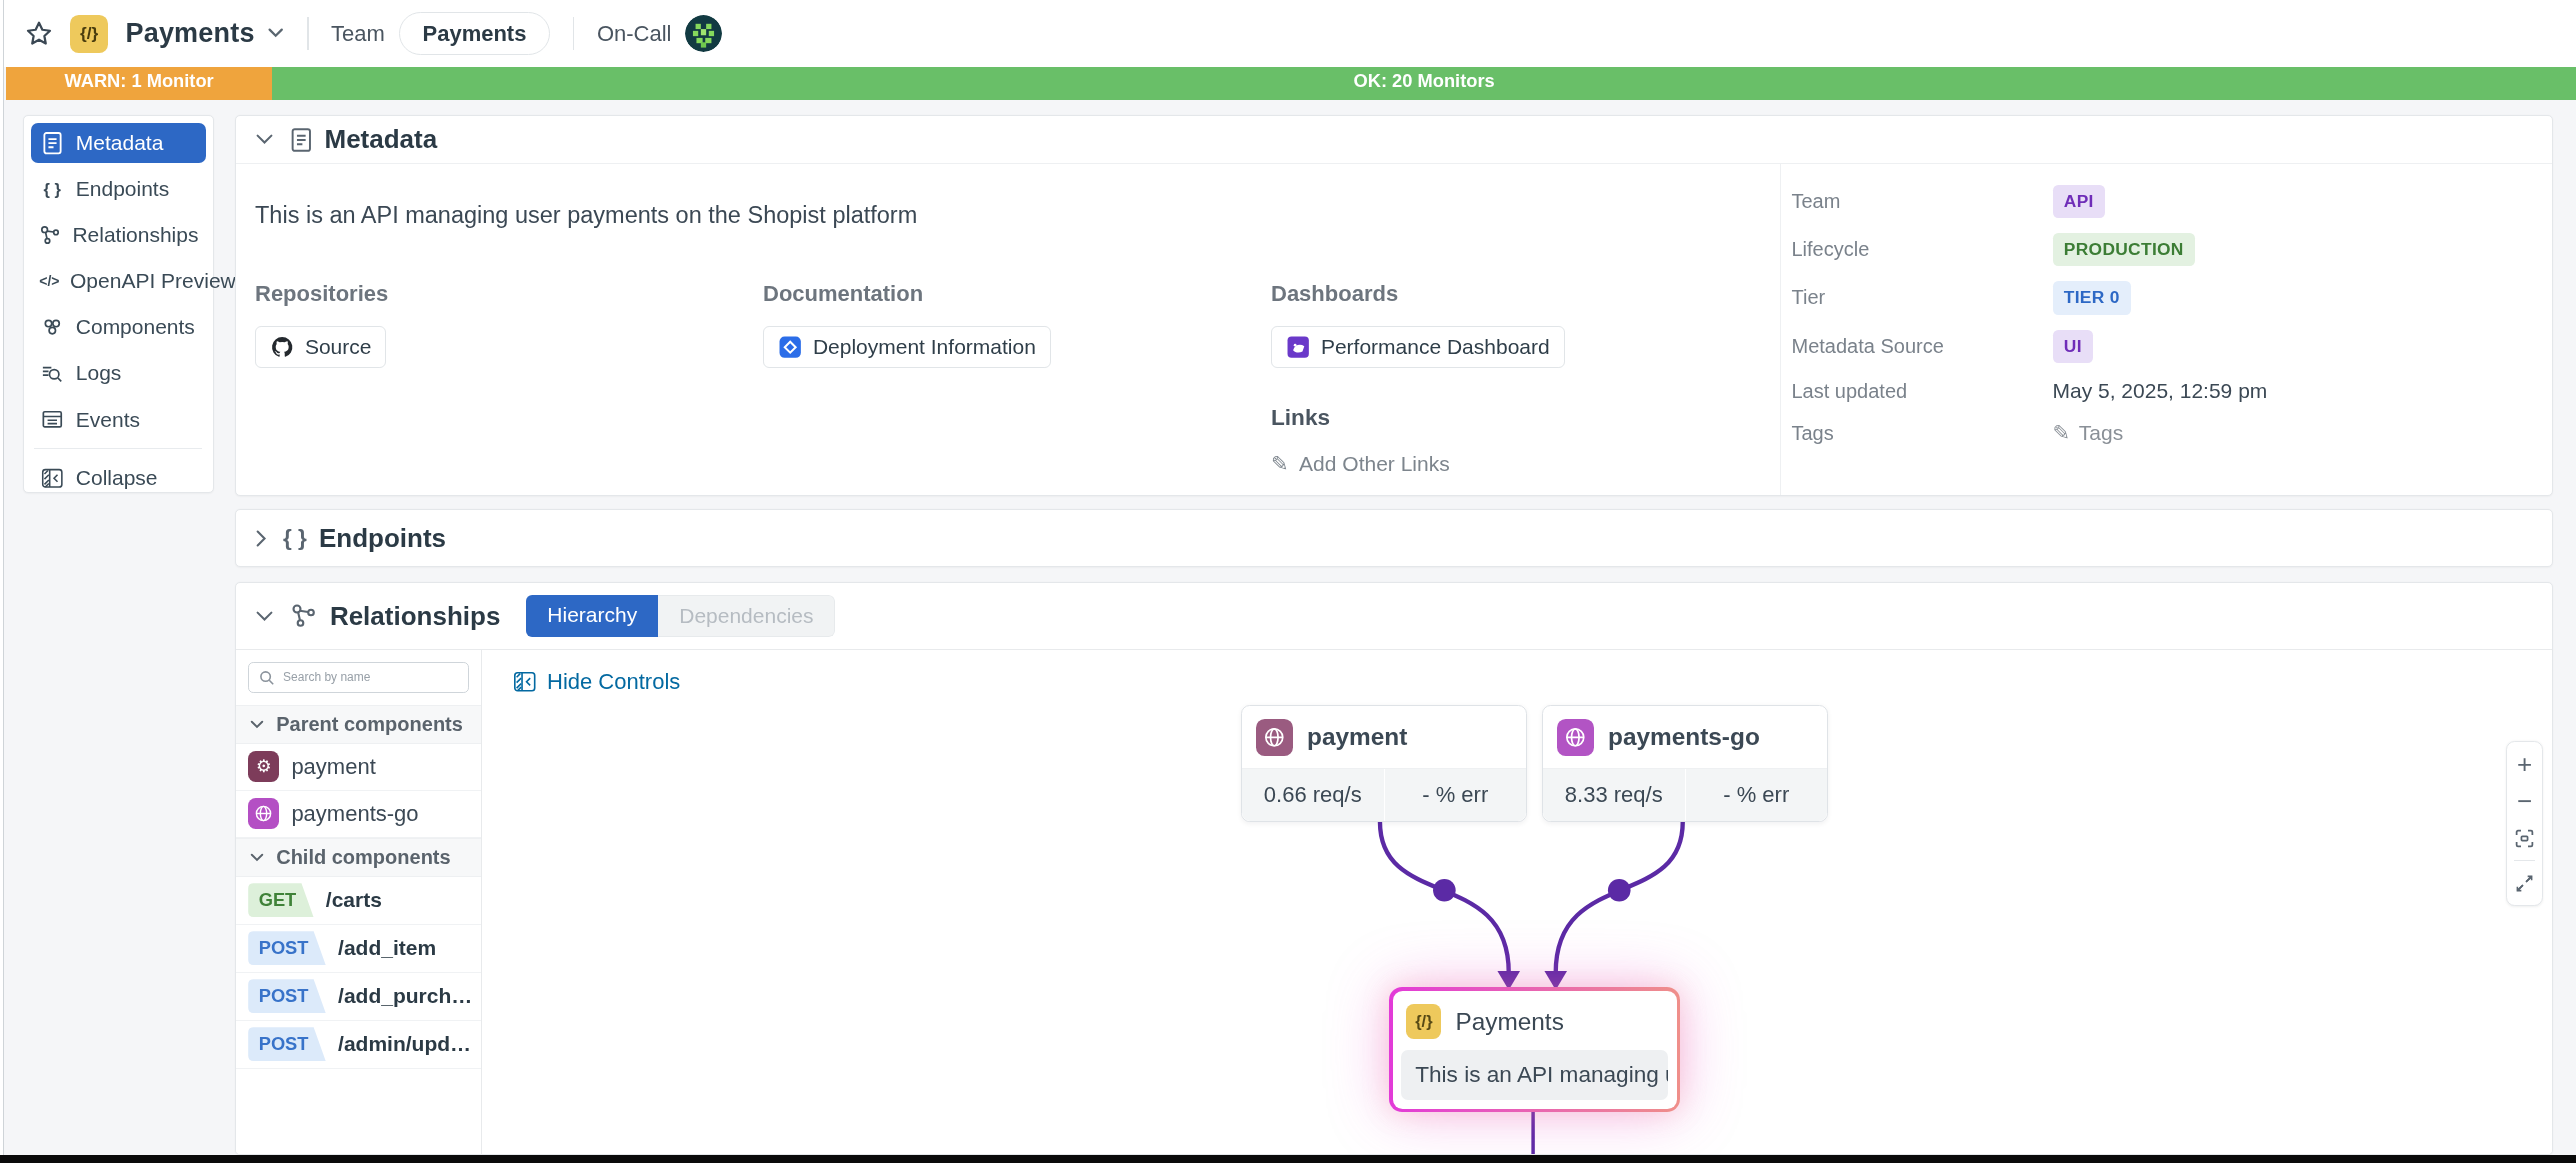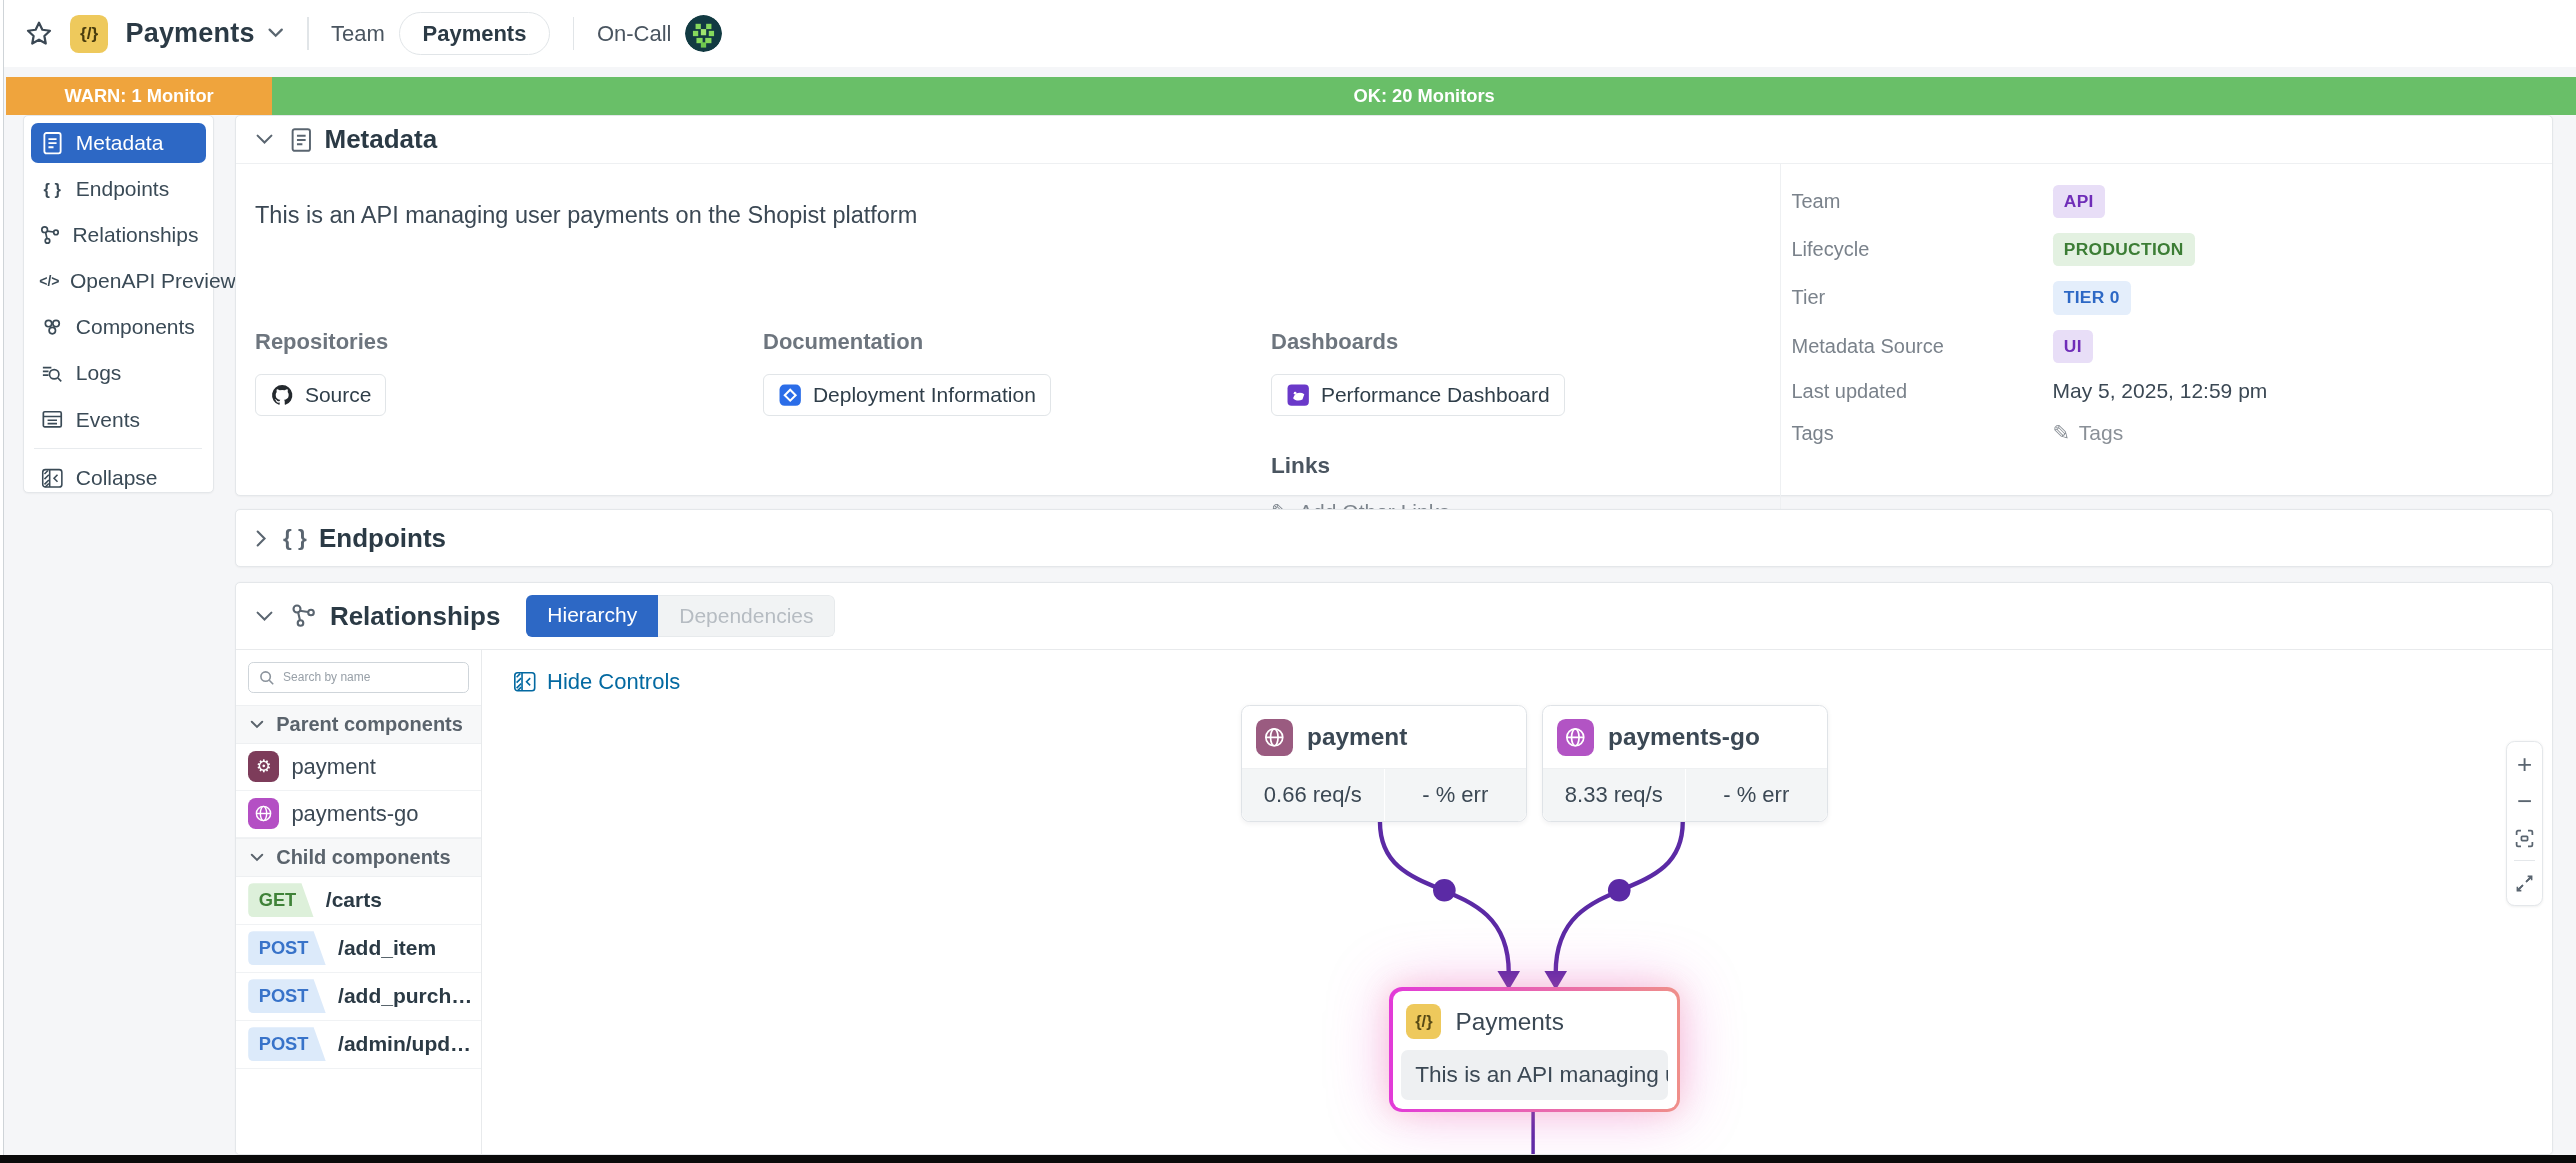--- a/index.html
+++ b/index.html
@@ -16,21 +16,21 @@
   .star { width:30px; height:30px; color:#3b4854; }
   .app-icon { width:38px; height:38px; border-radius:8.7px; background:#eec95c; color:#4a3d0e; display:flex; align-items:center; justify-content:center; font-size:17.4px; font-weight:700; margin-left:15.7px; }
   .nav-title { font-size:27px; font-weight:700; color:#2b3a45; margin-left:17.4px; letter-spacing:0.2px; }
   .caret { margin-left:12.2px; color:#5a6670; }
   .vdiv { width:1.7px; height:33px; background:#e1e5e8; margin:0 22.6px; }
   .nav-label { font-size:22px; color:#4a5560; }
   .team-pill { margin-left:14px; border:1.7px solid #e1e5e8; border-radius:870px; padding:7.8px 22.6px; font-size:22px; font-weight:600; color:#2b3a45; background:#fff; }
   .avatar { width:37px; height:37px; border-radius:50%; margin-left:14px; overflow:hidden; }
 
   
-  .banner { position:absolute; left:6.1px; top:77px; width:2570px; height:38px; display:flex; z-index:9; }
+  .banner { position:absolute; left:6.1px; top:62px; width:2570px; height:38px; display:flex; z-index:9; }
   .banner .warn { width:266px; background:#efa43d; color:#fff; font-size:18.3px; font-weight:700; display:flex; align-items:center; justify-content:center; }
   .banner .ok { flex:1; background:#69bf68; color:#fff; font-size:18.3px; font-weight:700; display:flex; align-items:center; justify-content:center; }
 
   
   .card { position:absolute; background:#fff; border:0.9px solid #e4e7ea; border-radius:5px; box-shadow:0 0.9px 1.7px rgba(16,24,32,.04); }
 
   
   .sidebar { left:22.6px; top:115px; width:191px; height:378px; padding:7px; }
   .side-item { display:flex; align-items:center; height:40px; border-radius:7px; padding:0 8.7px; margin-bottom:6.1px; color:#3a4a56; cursor:pointer; }
   .side-item.active { background:#2d68c5; color:#fff; }
@@ -42,21 +42,21 @@
   
   .metadata-card { left:235px; top:115px; width:2318px; height:381px; display:flex; flex-direction:column; }
   .sect-head { height:48px; border-bottom:0.9px solid #eef0f2; display:flex; align-items:center; padding-left:19px; flex:none; }
   .chev { color:#5a6570; margin-right:15.7px; display:flex; }
   .sect-icon { color:#5a6570; margin-right:12.2px; display:flex; font-weight:700; font-size:22.6px; }
   .sect-title { font-size:26px; font-weight:600; color:#2b3a45; }
   .meta-body { flex:1; display:flex; }
   .meta-left { flex:1; padding:22.6px 0 0 19px; }
   .gray-label { font-size:22px; font-weight:600; color:#6d757e; }
   .desc-text { font-size:23.5px; color:#3b4854; margin-top:15.7px; }
-  .link-cols { display:grid; grid-template-columns:508px 508px auto; margin-top:100px; }
+  .link-cols { display:grid; grid-template-columns:508px 508px auto; margin-top:52px; }
   .chip { display:inline-flex; align-items:center; gap:10.5px; border:0.9px solid #e1e5e8; border-radius:6.1px; padding:7.8px 14px; font-size:21px; color:#2f3e49; background:#fff; margin-top:19px; cursor:pointer; }
   .links-label { margin-top:37px; font-size:22.6px; font-weight:700; color:#4a5560; }
   .add-links { display:flex; align-items:center; gap:10.5px; margin-top:21px; color:#7d858d; font-size:21px; cursor:pointer; }
   .meta-right { width:772px; border-left:0.9px solid #eef0f2; padding:21px 0 0 10.5px; }
   .props-title { font-size:24.4px; font-weight:700; color:#49525a; margin-bottom:22.6px; }
   .prop-row { display:flex; align-items:center; margin-bottom:15px; min-height:27px; }
   .prop-label { width:261px; font-size:20px; color:#7a828b; }
   .badge { font-size:17.4px; font-weight:700; padding:6.1px 11.3px; border-radius:5.2px; letter-spacing:0.3px; }
   .badge.purple { background:#e8def7; color:#6f2db8; }
   .badge.green  { background:#e3f1e1; color:#3c7d35; }

